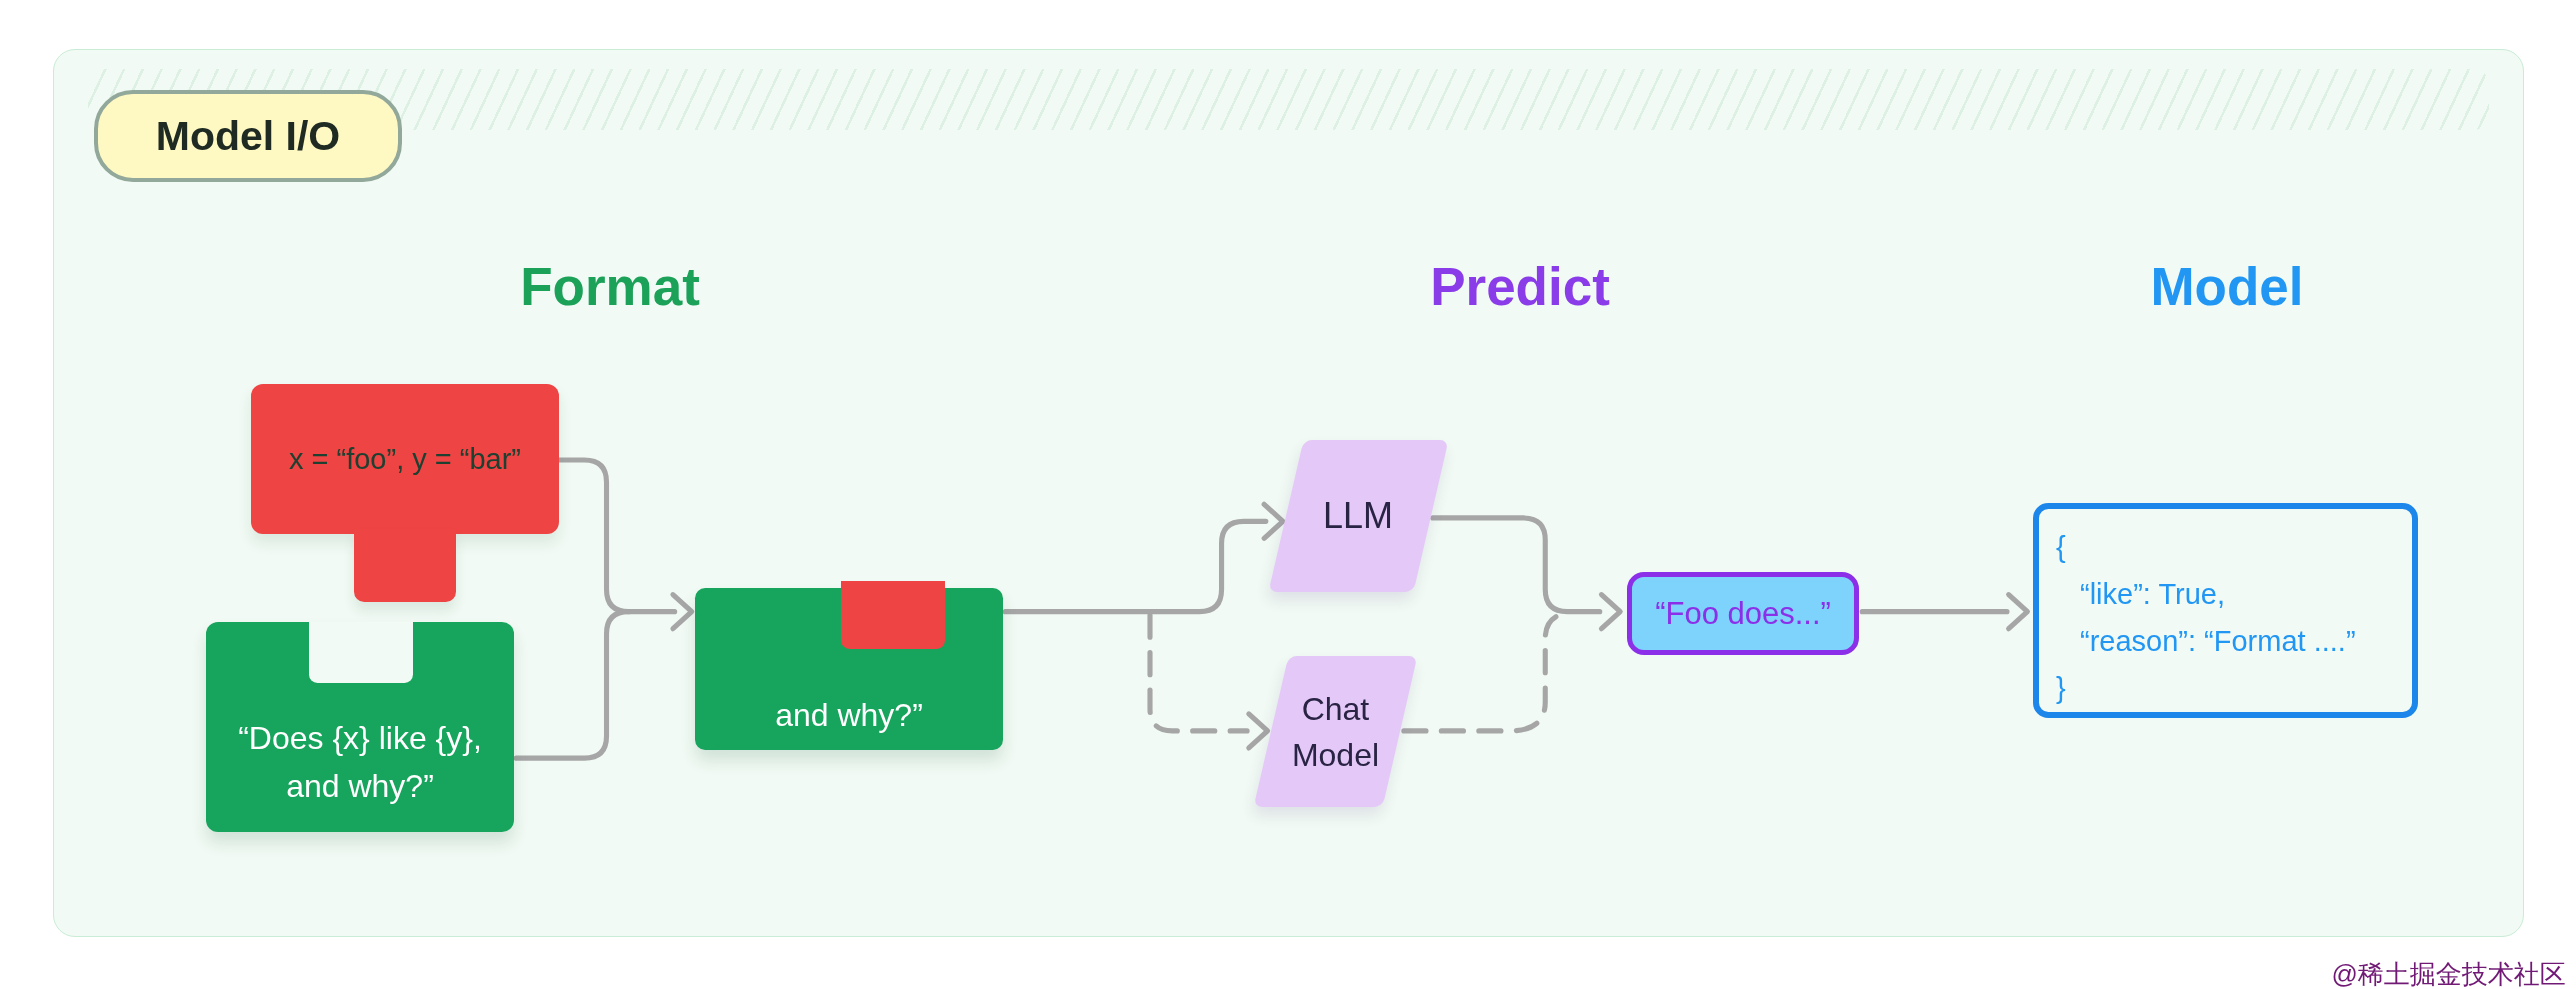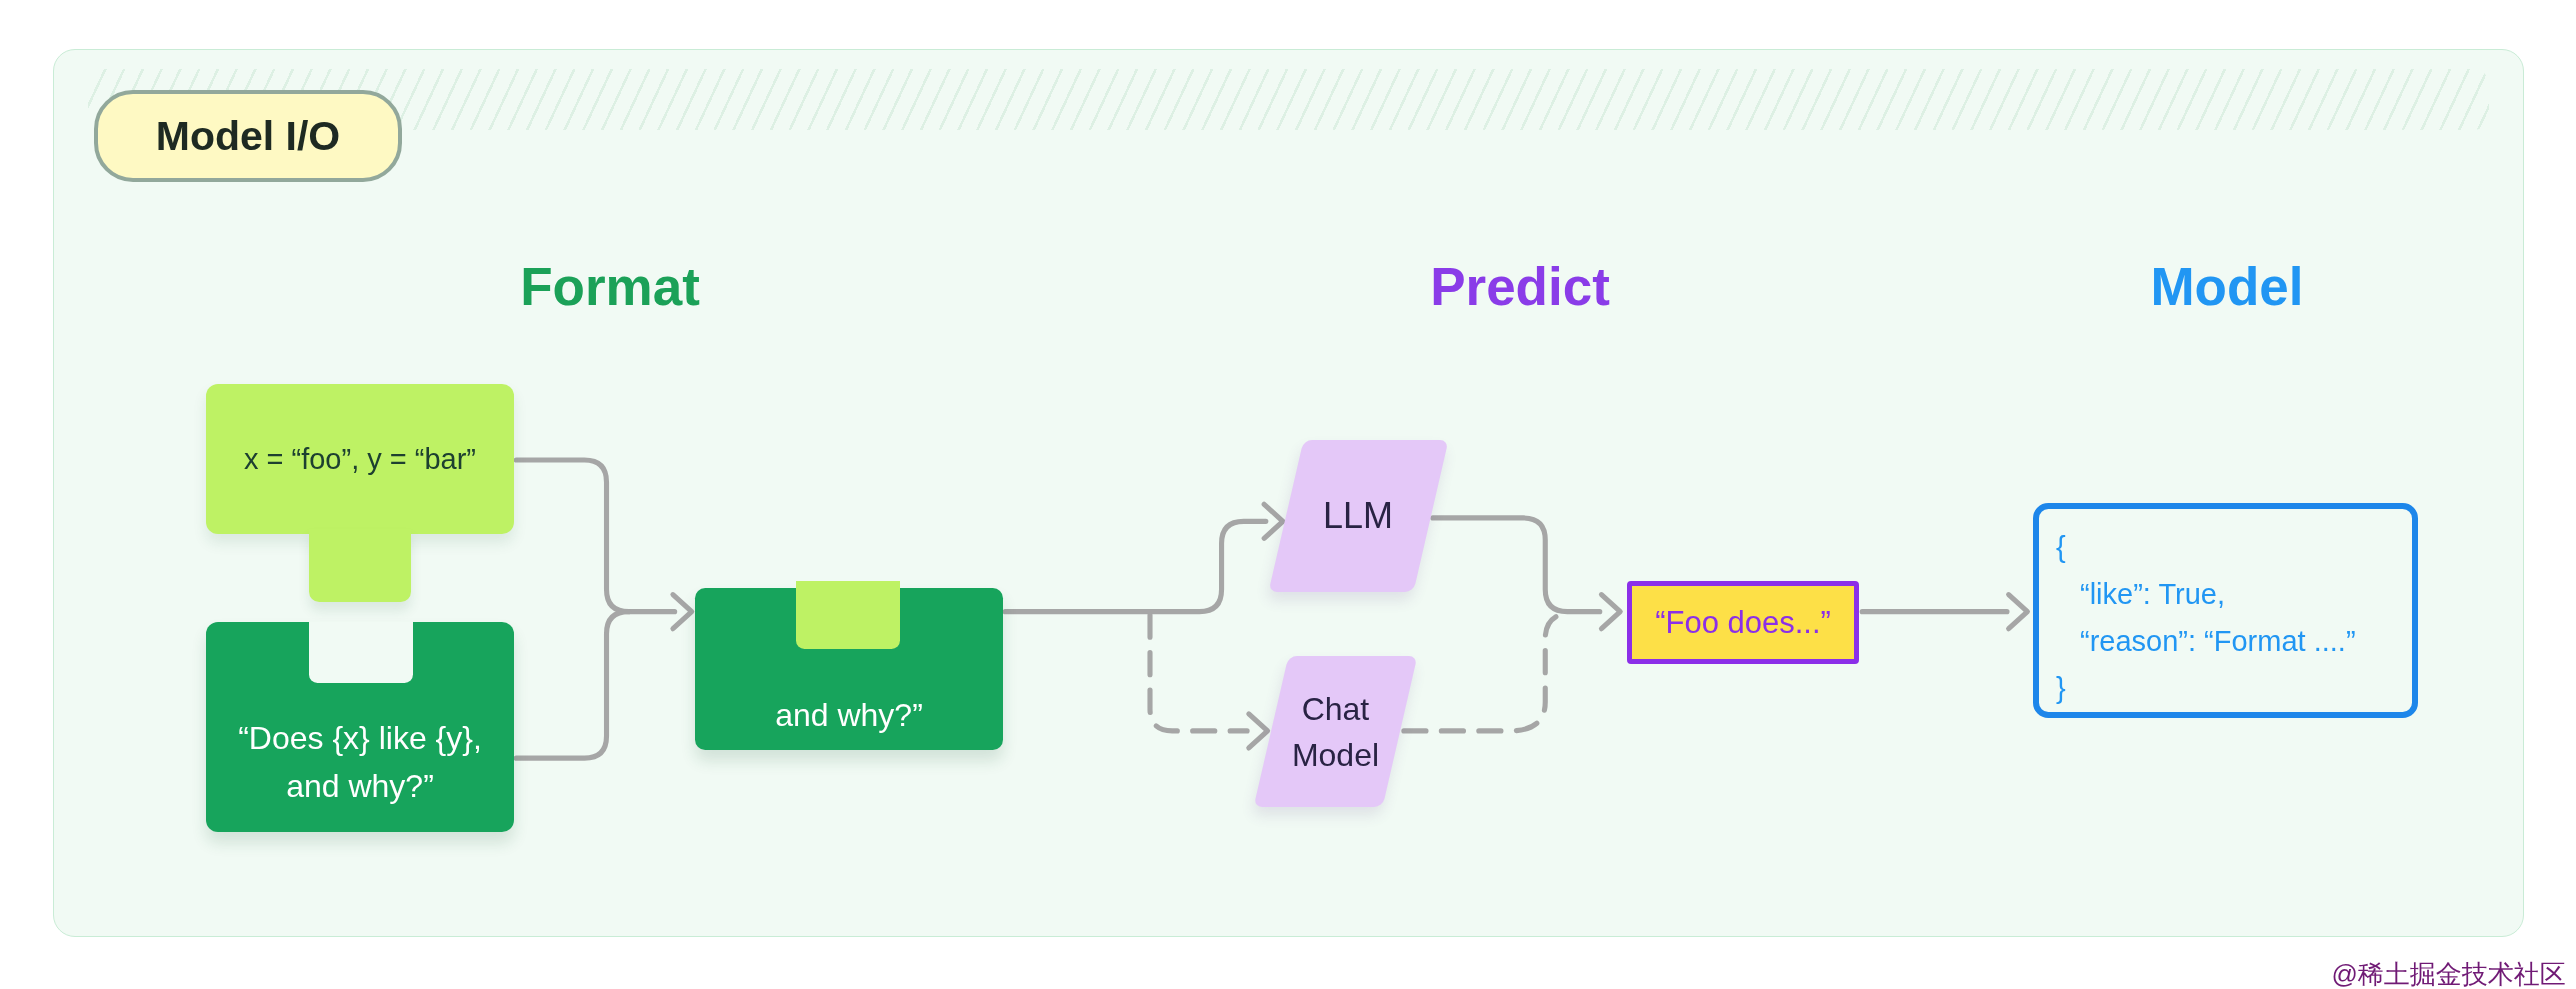--- a/index.html
+++ b/index.html
@@ -18,21 +18,21 @@
     display:flex;align-items:center;justify-content:center;box-sizing:border-box;
     font-size:41px;font-weight:bold;color:#1e2a22;}
 
   .col-heading{position:absolute;top:256px;transform:translateX(-50%);
     font-size:53px;font-weight:bold;white-space:nowrap;}
   .h-format{left:610px;color:#1ba158;}
   .h-predict{left:1520px;color:#8a3ce8;}
   .h-parse{left:2227px;color:#2196f3;}
 
   .shape{position:absolute;box-sizing:border-box;}
-  .lg{background:#bef264;}
+  .lg{background:#ef4444;margin-left:45px;}
   .dg{background:#17a45c;}
 
   
   .blockA-main{left:206px;top:384px;width:308px;height:150px;border-radius:12px;
     display:flex;align-items:center;justify-content:center;
     box-shadow:0 8.5px 13.6px rgba(30,90,55,0.10);}
   .blockA-tab{left:309px;top:529px;width:102px;height:73px;border-radius:0 0 10.2px 10.2px;
     box-shadow:0 8.5px 12px rgba(30,90,55,0.10);}
   .blockA-text{font-size:29px;color:#1d4030;}
 
@@ -60,23 +60,23 @@
     display:flex;align-items:center;justify-content:center;
     box-shadow:0 8.5px 13.6px rgba(90,60,130,0.12);}
   .para-inner{transform:skewX(13deg);text-align:center;color:#292344;}
   .llm{left:1286px;top:440px;width:145px;height:152px;}
   .llm .para-inner{font-size:36px;}
   .chat{left:1271px;top:656px;width:129px;height:151px;}
   .chat .para-inner{font-size:32px;line-height:46px;}
 
   
   .foo-box{position:absolute;left:1627px;top:572px;width:232px;height:83px;box-sizing:border-box;
-    background:#fde047;border:5.1px solid #8b2fe8;border-radius:4px;
+    background:#7dd3fc;border:5.1px solid #8b2fe8;border-radius:17px;
     display:flex;align-items:center;justify-content:center;
-    font-size:31px;color:#8b2fe8;margin-top:9px;}
+    font-size:31px;color:#8b2fe8;}
   .json-box{position:absolute;left:2033px;top:503px;width:385px;height:215px;box-sizing:border-box;
     border:6px solid #1d86ea;border-radius:15.3px;background:#f1faf4;
     padding:15.3px 0 0 17px;color:#2196f3;font-size:29px;line-height:47px;}
   .json-line{white-space:nowrap;}
   .json-indent{padding-left:24px;}
 
   svg.connectors{position:absolute;left:0;top:0;pointer-events:none;}
   .conn{stroke:#a6a6a6;stroke-width:6;fill:none;stroke-linecap:round;stroke-linejoin:round;}
   .dashed{stroke-dasharray:26 18;}
 

